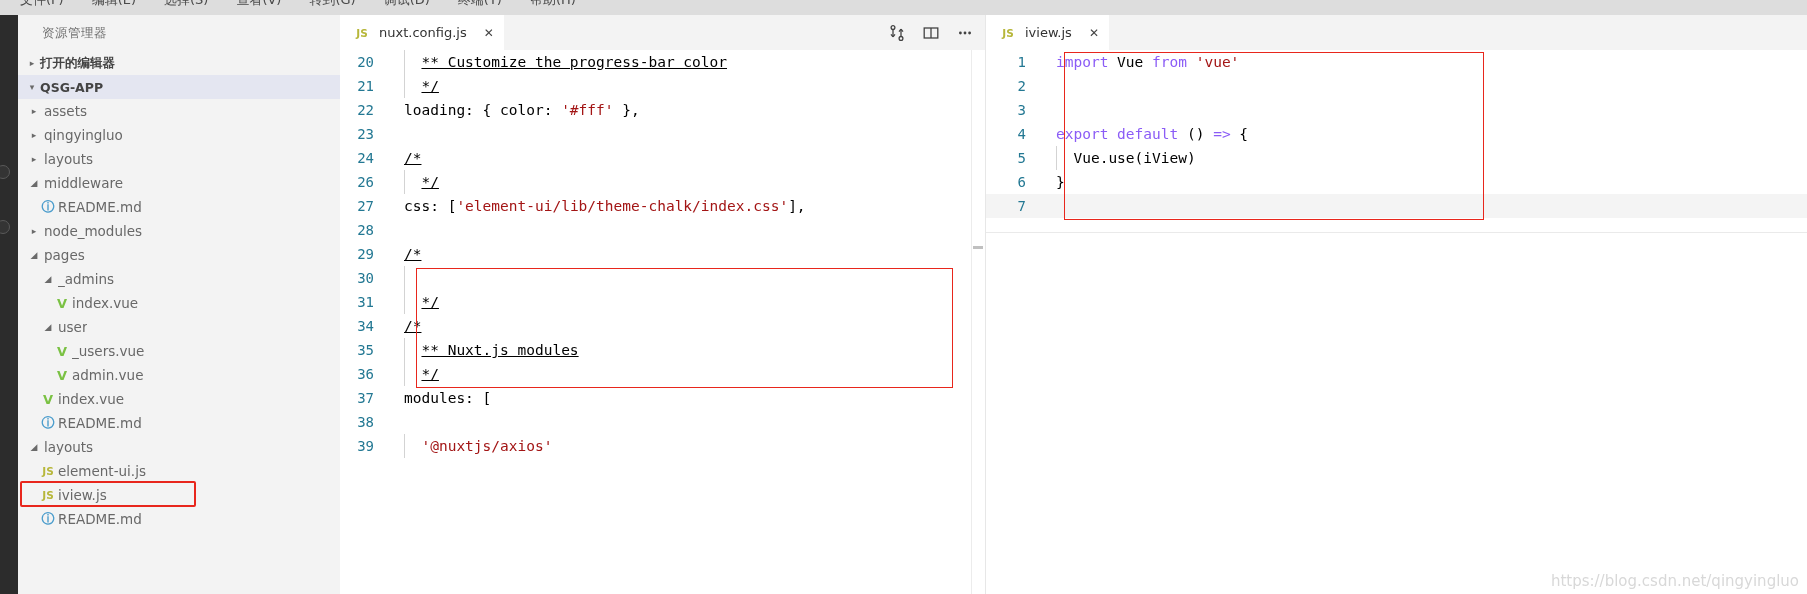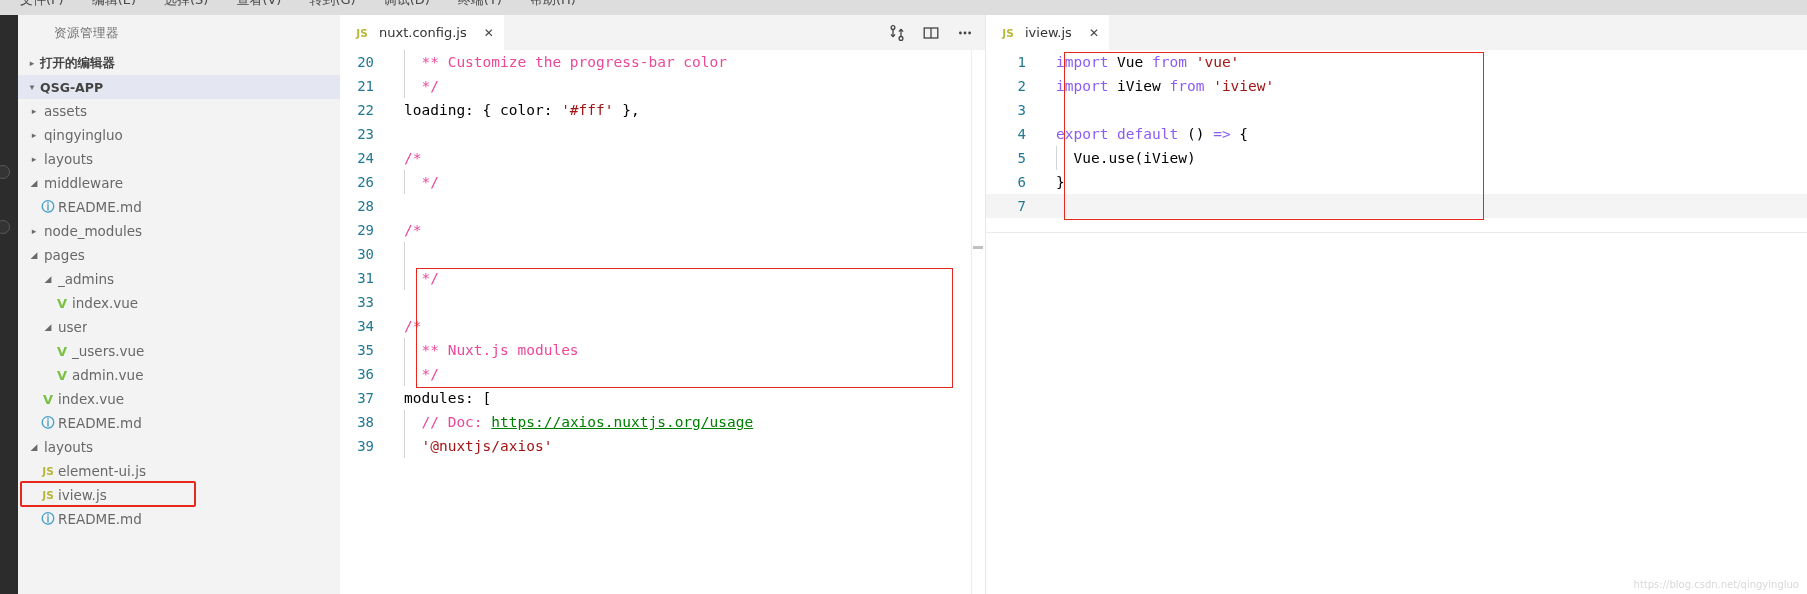--- a/index.html
+++ b/index.html
@@ -44,23 +44,23 @@
   
   .sidebar {
     position: absolute; top: 15px; left: 18px; width: 322px; height: 579px;
     background: #f3f3f3;
     font-size: 13px;
     color: #6f6f6f;
     overflow: hidden;
   }
   .sidebar-title {
     height: 36px; line-height: 36px;
+    padding-left: 24px;
     font-size: 12.5px; color: #6f6f6f; letter-spacing: .5px;
     font-family: "DejaVu Sans", sans-serif;
-    margin-left: 36px;
   }
   .section-row {
     height: 24px; display: flex; align-items: center;
     padding-left: 6px; font-size: 12.5px; font-weight: bold; color: #444;
     font-family: "DejaVu Sans", sans-serif;
   }
   .section-row.active { background: #e4e6f1; }
   .twisty {
     width: 16px; text-align: center; font-size: 9px; color: #6a6a6a;
     flex: 0 0 16px;
@@ -131,21 +131,21 @@
     font-family: "DejaVu Sans Mono", monospace;
   }
   .ltext { position: relative; padding-left: 8px; }
   .indent-guide {
     position: absolute; left: 8px; top: 0; bottom: 0;
     border-left: 1px solid #d3d3d3;
   }
 
   
   .t-plain  { color: #000000; }
-  .t-comment{ color: #ec4899; }
+  .t-comment{ color: #000000; text-decoration: underline; }
   .t-string { color: #a31515; }
   .t-key    { color: #8b5cf6; }
   .t-link   { color: #008000; text-decoration: underline; }
 
   .anno-box {
     position: absolute; border: 1.6px solid #e8261c; pointer-events: none;
   }
 
   
   .overview {
@@ -160,21 +160,21 @@
   .editor-right {
     position: absolute; top: 15px; left: 985px; width: 822px; height: 579px;
     background: #ffffff;
     border-left: 1px solid #e7e7e7;
   }
   .tabbar-r { position: relative; height: 35px; background: #f3f3f3; display: flex; }
   .code-area-r { position: relative; height: 544px; background: #ffffff; overflow: hidden; }
 
   .watermark {
     position: absolute; right: 8px; bottom: 4px;
-    font-size: 10px; color: #d8d8d8;
+    font-size: 15px; color: #d8d8d8;
     font-family: "DejaVu Sans", sans-serif;
     white-space: nowrap;
   }
 
   .hsep {
     position: absolute; left: 0; right: 0; height: 1px; background: #eaeaea;
   }
 </style>
 </head>
 <body>
@@ -324,30 +324,30 @@
     </div>
 
     <div class="code-area">
       <div class="code-scroll" id="code-left">
           <div class="code-line"><span class="lnum">20</span><span class="ltext"><span class="indent-guide"></span><span class="t-plain">  </span><span class="t-comment">** Customize the progress-bar color</span></span></div>
           <div class="code-line"><span class="lnum">21</span><span class="ltext"><span class="indent-guide"></span><span class="t-plain">  </span><span class="t-comment">*/</span></span></div>
           <div class="code-line"><span class="lnum">22</span><span class="ltext"><span class="t-plain">loading: { color: </span><span class="t-string">'#fff'</span><span class="t-plain"> },</span></span></div>
           <div class="code-line"><span class="lnum">23</span><span class="ltext"></span></div>
           <div class="code-line"><span class="lnum">24</span><span class="ltext"><span class="t-comment">/*</span></span></div>
           <div class="code-line"><span class="lnum">26</span><span class="ltext"><span class="indent-guide"></span><span class="t-plain">  </span><span class="t-comment">*/</span></span></div>
+          <div class="code-line"><span class="lnum">27</span><span class="ltext"><span class="t-plain">css: [</span><span class="t-string">'element-ui/lib/theme-chalk/index.css'</span><span class="t-plain">],</span></span></div>
           <div class="code-line"><span class="lnum">28</span><span class="ltext"></span></div>
           <div class="code-line"><span class="lnum">29</span><span class="ltext"><span class="t-comment">/*</span></span></div>
           <div class="code-line"><span class="lnum">30</span><span class="ltext"><span class="indent-guide"></span><span class="t-plain">  </span></span></div>
           <div class="code-line"><span class="lnum">31</span><span class="ltext"><span class="indent-guide"></span><span class="t-plain">  </span><span class="t-comment">*/</span></span></div>
-          <div class="code-line"><span class="lnum">33</span><span class="ltext"></span></div>
           <div class="code-line"><span class="lnum">34</span><span class="ltext"><span class="t-comment">/*</span></span></div>
           <div class="code-line"><span class="lnum">35</span><span class="ltext"><span class="indent-guide"></span><span class="t-plain">  </span><span class="t-comment">** Nuxt.js modules</span></span></div>
           <div class="code-line"><span class="lnum">36</span><span class="ltext"><span class="indent-guide"></span><span class="t-plain">  </span><span class="t-comment">*/</span></span></div>
           <div class="code-line"><span class="lnum">37</span><span class="ltext"><span class="t-plain">modules: [</span></span></div>
-          <div class="code-line"><span class="lnum">38</span><span class="ltext"><span class="indent-guide"></span><span class="t-plain">  </span><span class="t-comment">// Doc: </span><span class="t-link">https://axios.nuxtjs.org/usage</span></span></div>
+          <div class="code-line"><span class="lnum">38</span></div>
           <div class="code-line"><span class="lnum">39</span><span class="ltext"><span class="indent-guide"></span><span class="t-plain">  </span><span class="t-string">'@nuxtjs/axios'</span></span></div>
         </div>
       <div class="anno-box" id="anno-left" style="top: 218px; left: 76px; width: 537px; height: 120px; border-color: rgb(232, 38, 28);"></div>
       <div class="overview">
         <div class="ov-mark" style="top:196px;"></div>
       </div>
     </div>
   </div>
 
   <div class="editor-right">
@@ -355,21 +355,21 @@
       <div class="tab">
         <span class="ico ico-js">JS</span>
         <span>iview.js</span>
         <span class="close">✕</span>
       </div>
     </div>
 
     <div class="code-area-r">
       <div class="code-scroll" id="code-right">
           <div class="code-line"><span class="lnum" style="flex-basis: 62px; width: 62px;">1</span><span class="ltext"><span class="t-key">import </span><span class="t-plain">Vue </span><span class="t-key">from </span><span class="t-string">'vue'</span></span></div>
-          <div class="code-line"><span class="lnum" style="flex-basis: 62px; width: 62px;">2</span><span class="ltext"><span class="t-key">import </span><span class="t-plain">iView </span><span class="t-key">from </span><span class="t-string">'iview'</span></span></div>
+          <div class="code-line"><span class="lnum" style="flex-basis: 62px; width: 62px;">2</span></div>
           <div class="code-line"><span class="lnum" style="flex-basis: 62px; width: 62px;">3</span><span class="ltext"></span></div>
           <div class="code-line"><span class="lnum" style="flex-basis: 62px; width: 62px;">4</span><span class="ltext"><span class="t-key">export default </span><span class="t-plain">() </span><span class="t-key">=&gt; </span><span class="t-plain">{</span></span></div>
           <div class="code-line"><span class="lnum" style="flex-basis: 62px; width: 62px;">5</span><span class="ltext"><span class="indent-guide"></span><span class="t-plain">  Vue.use(iView)</span></span></div>
           <div class="code-line"><span class="lnum" style="flex-basis: 62px; width: 62px;">6</span><span class="ltext"><span class="t-plain">}</span></span></div>
           <div class="code-line" style="background: rgb(244, 244, 244);"><span class="lnum" style="flex-basis: 62px; width: 62px;">7</span><span class="ltext"></span></div>
         </div>
       <div class="anno-box" id="anno-right" style="top: 2px; left: 78px; width: 420px; height: 168px; border-color: rgb(232, 38, 28);"></div>
       <div class="hsep" style="top:182px;"></div>
     </div>
 

